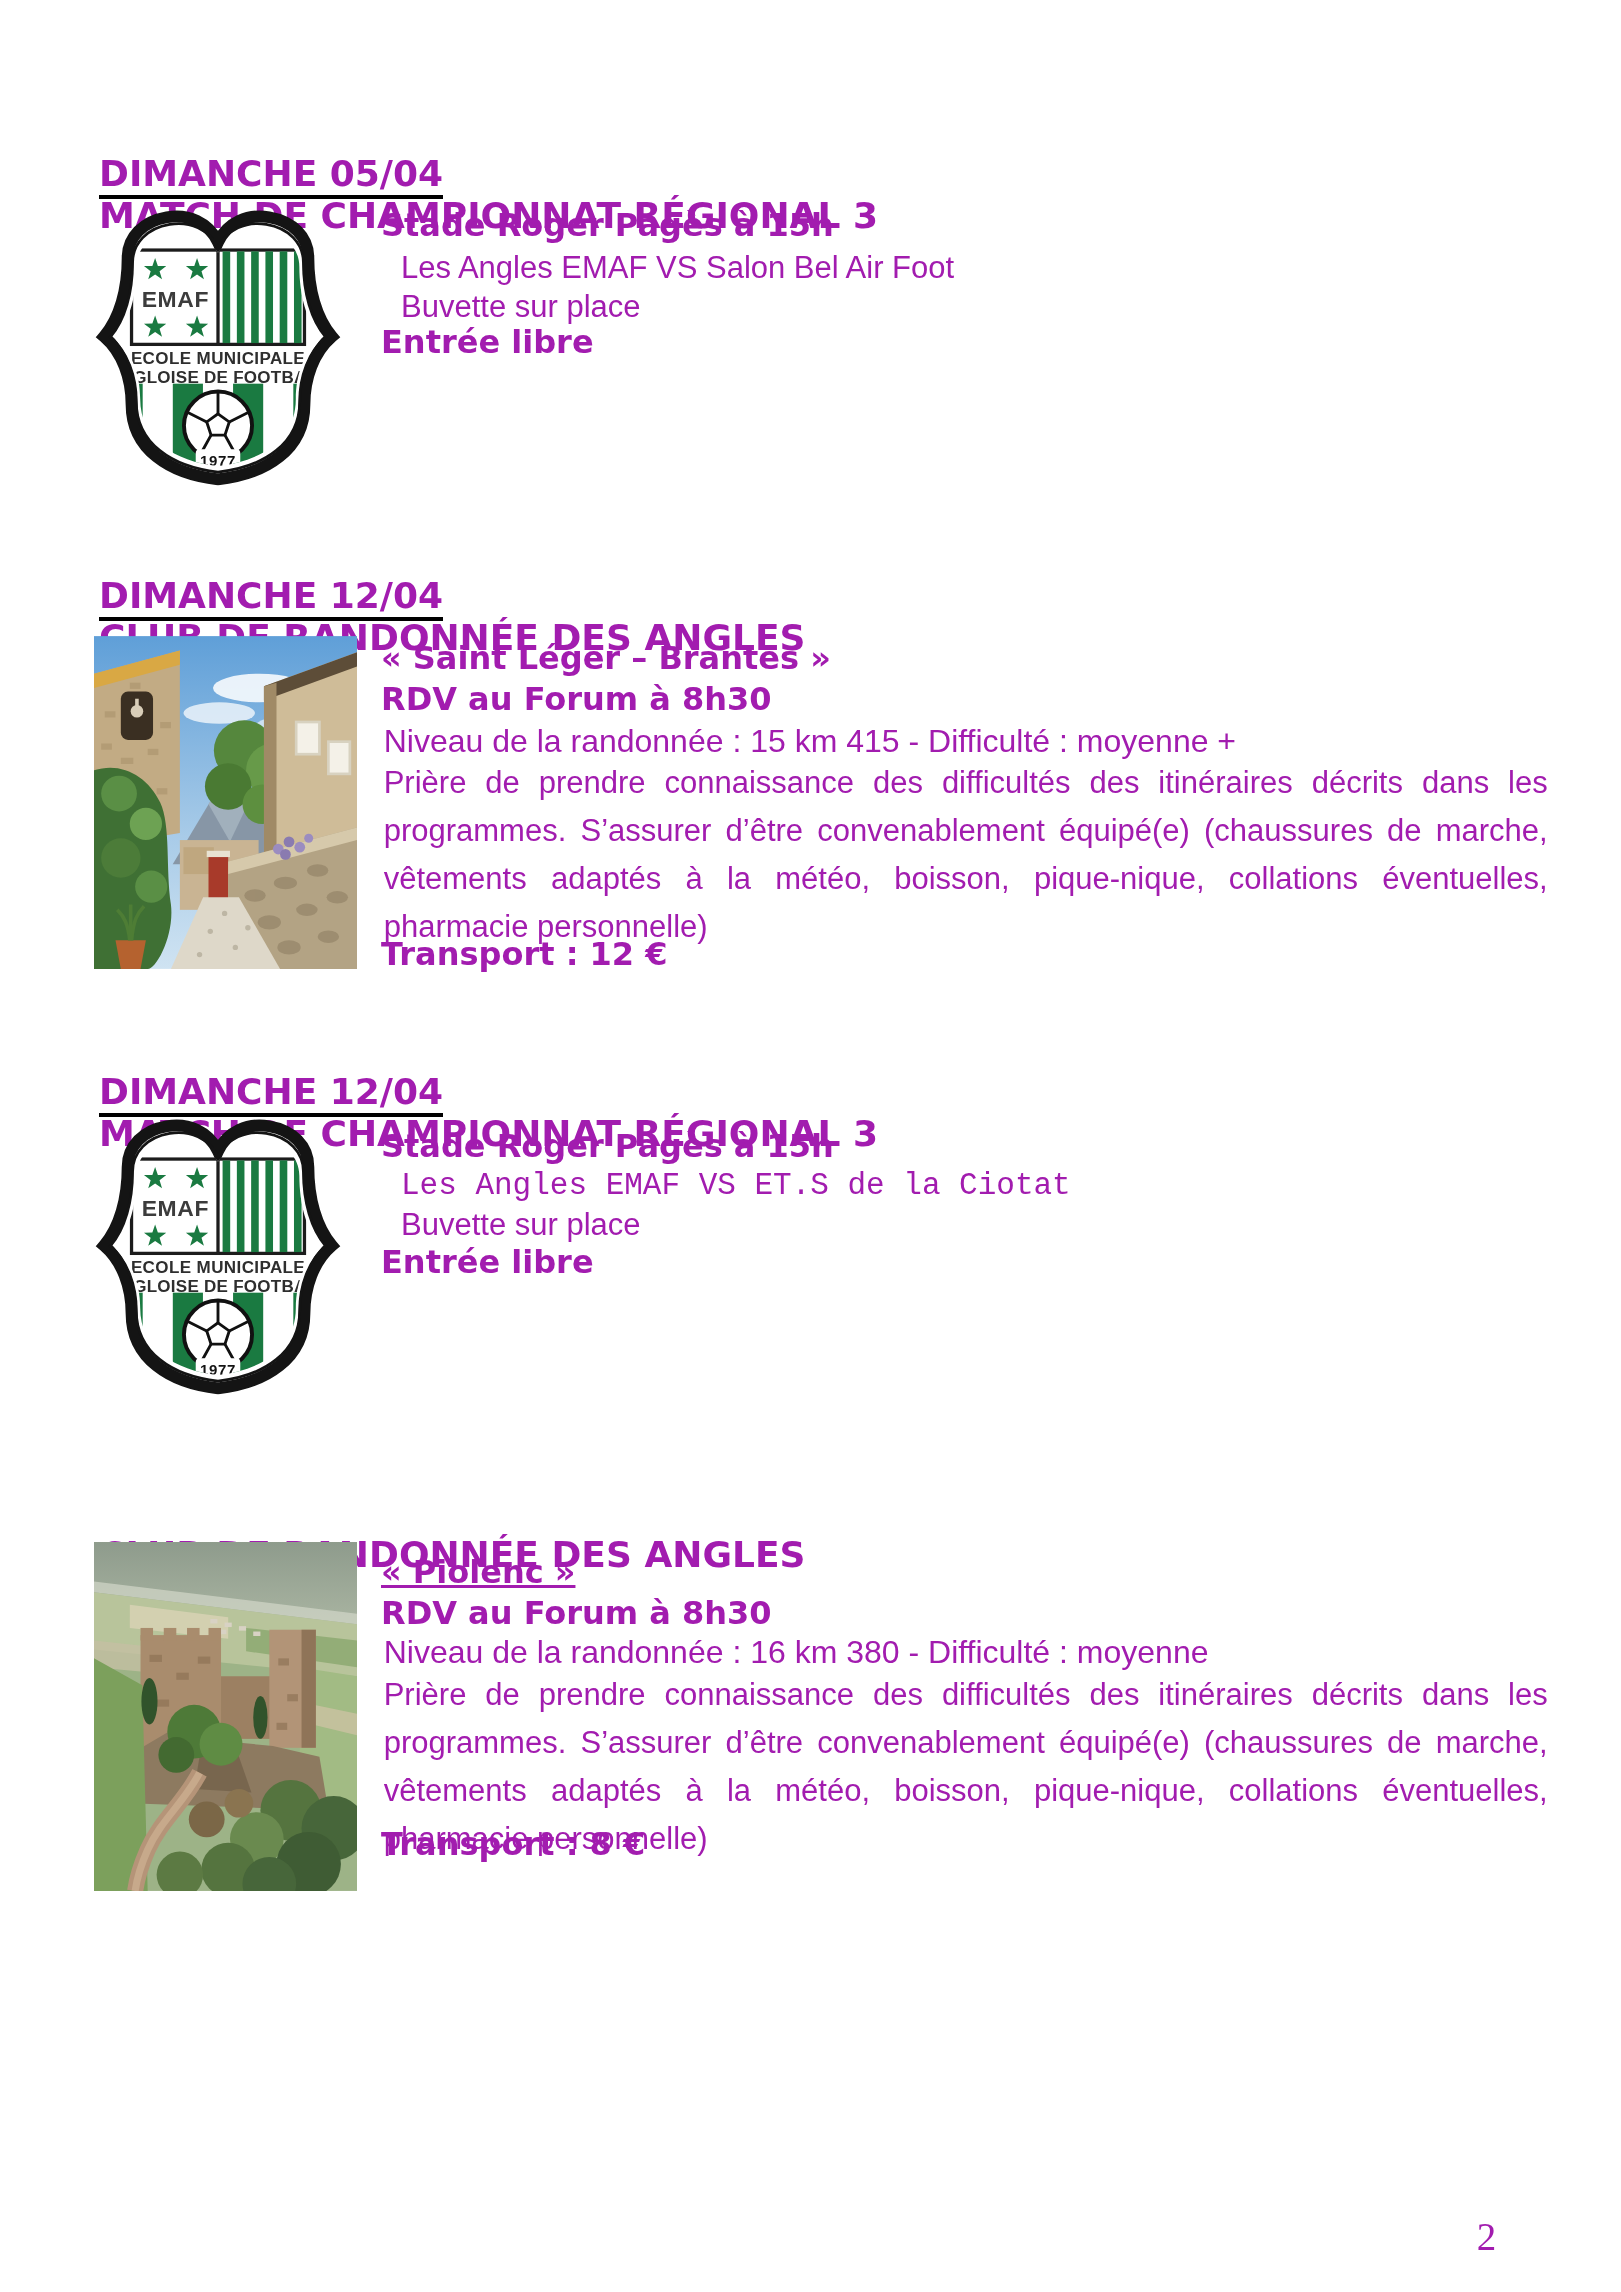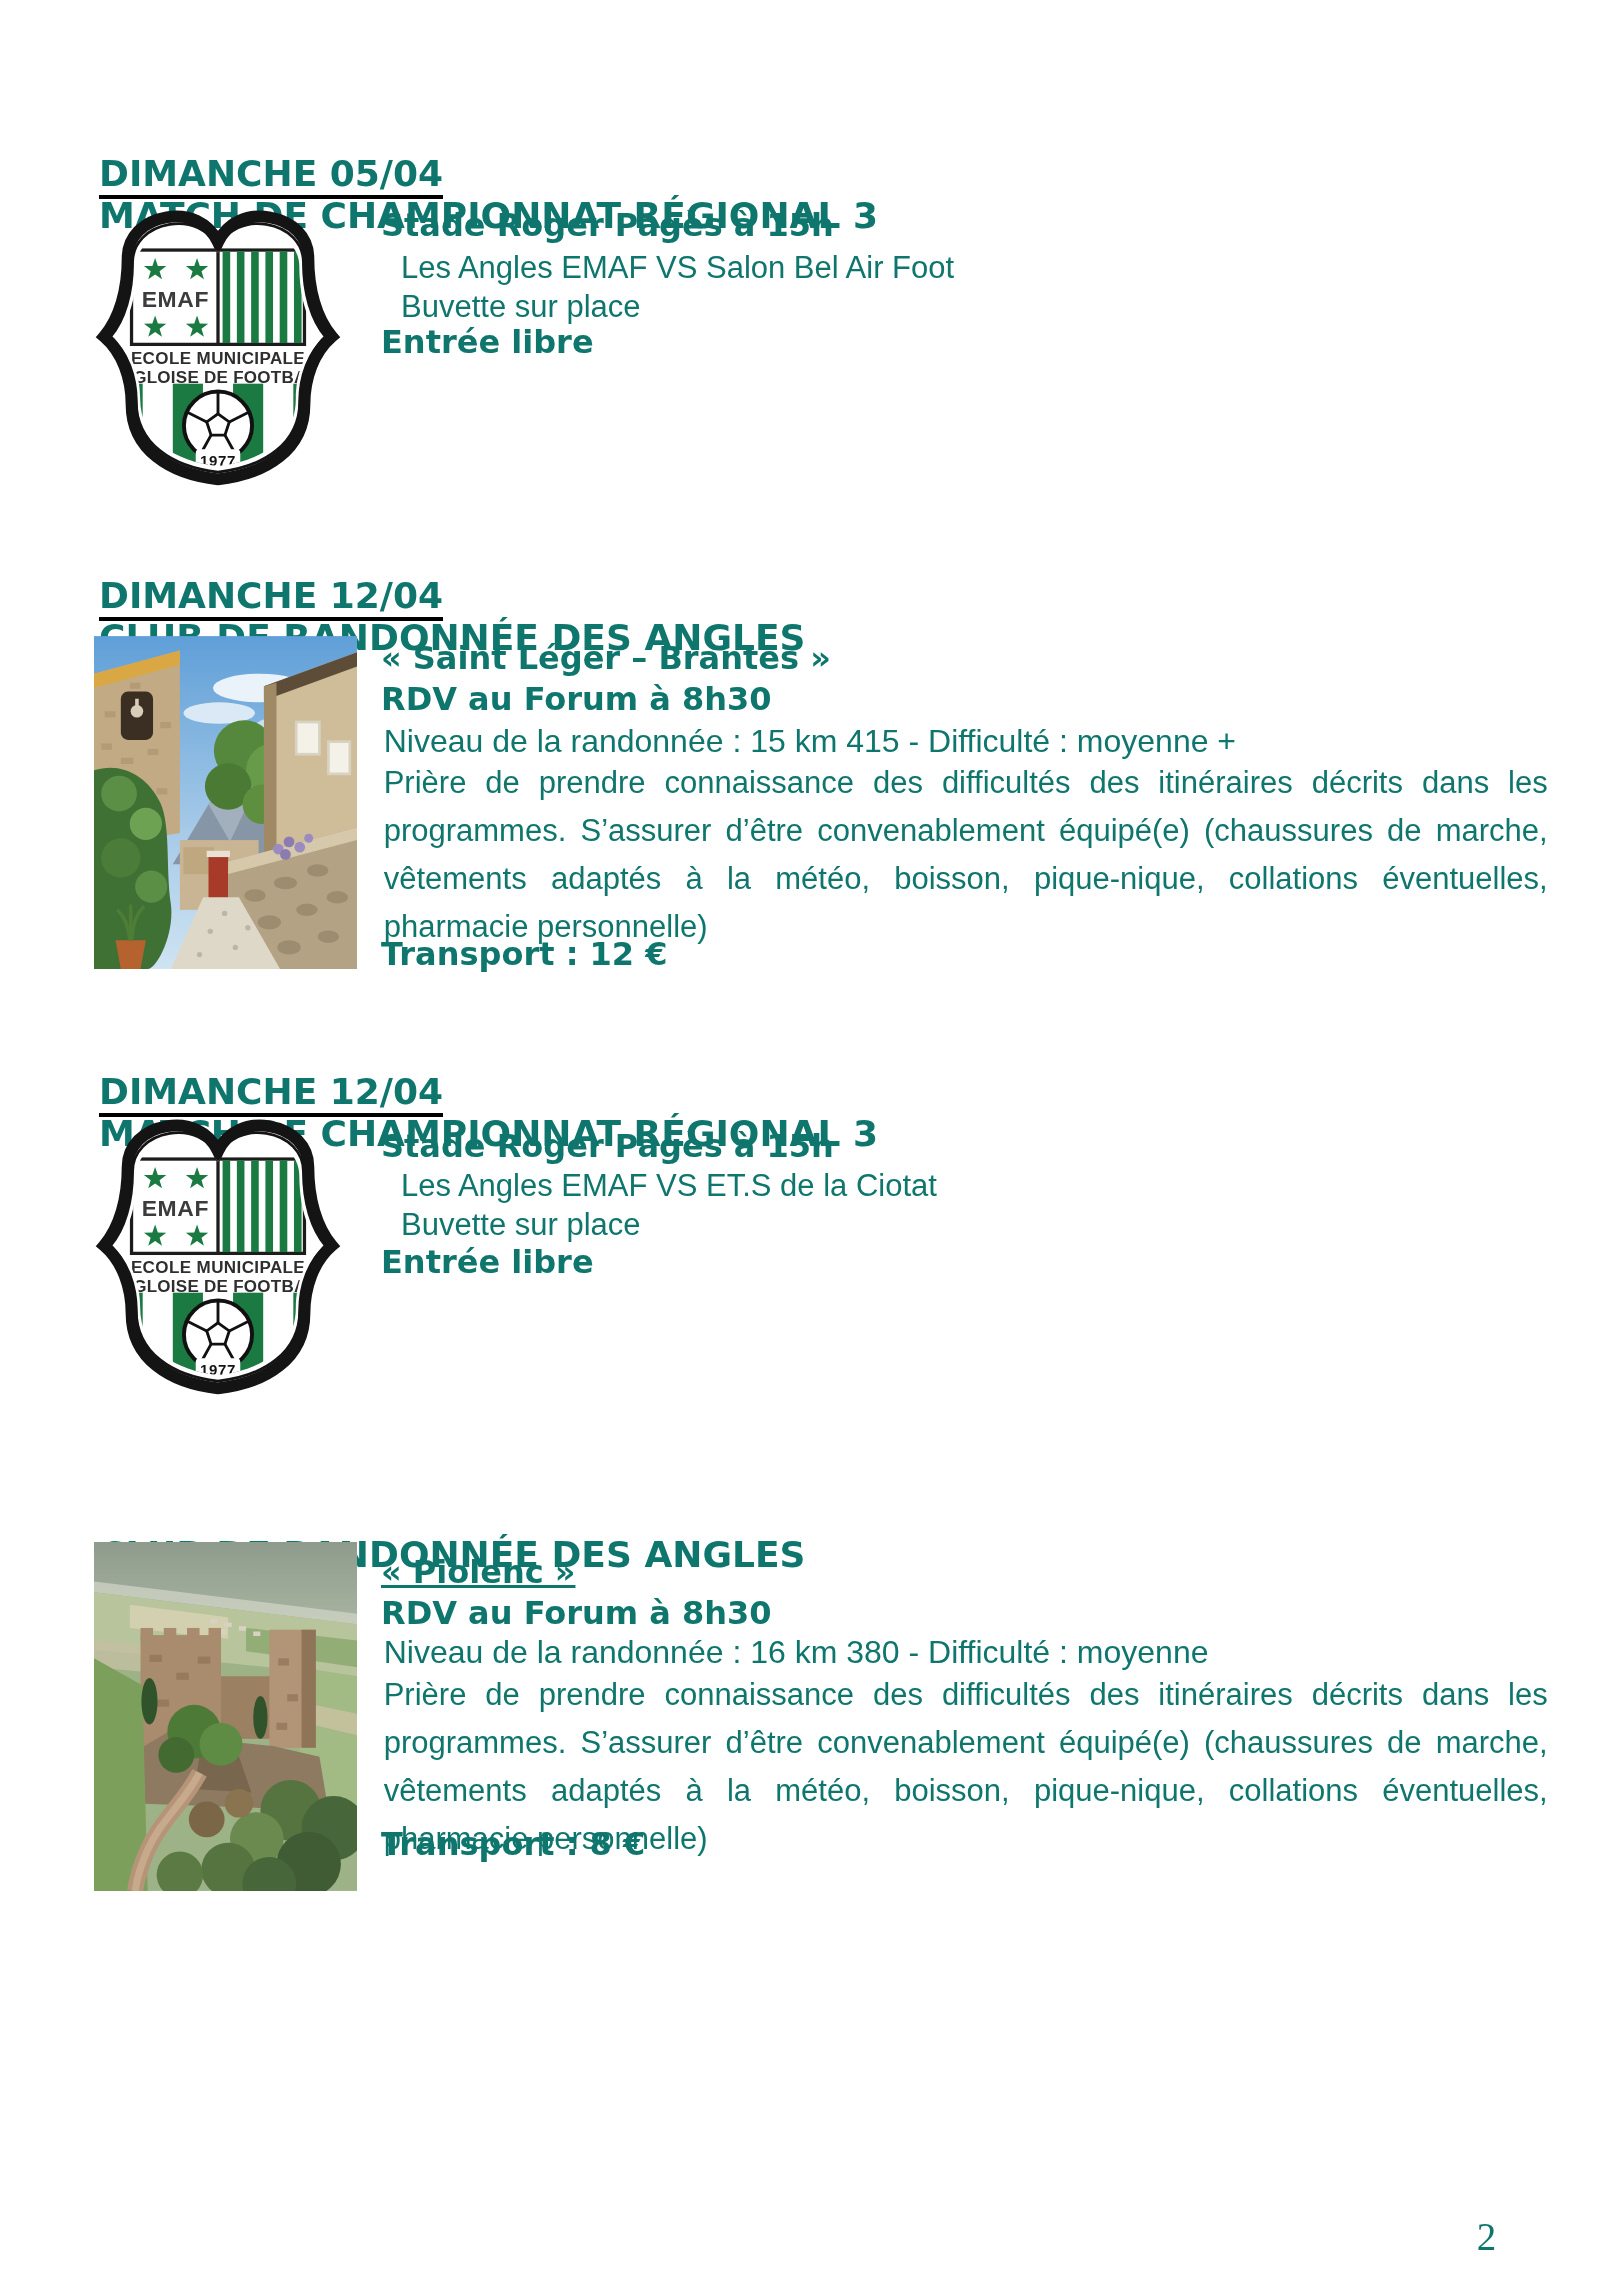--- a/index.html
+++ b/index.html
@@ -3,21 +3,21 @@
 <meta charset="utf-8">
 <title>Bulletin page 2</title>
 <style>
   html,body{margin:0;padding:0;background:#ffffff;}
   #page{
     position:relative;
     width:1621px;height:2293px;
     background:#ffffff;
     overflow:hidden;
     font-family:"Liberation Sans", sans-serif;
-    color:#0f766e;
+    color:#a21caf;
   }
   .event{position:absolute;left:0;width:1621px;}
   .date-head{
     position:absolute;left:99px;top:0;
     font-family:"DejaVu Sans", sans-serif;
     font-weight:bold;font-size:36px;line-height:39px;
     white-space:nowrap;
   }
   .date-head .u{display:inline-block;border-bottom:4.5px solid #000;padding-bottom:1.8px;}
   .cat-head{
@@ -245,21 +245,21 @@
   <section class="event" style="top:1042px;height:421px;">
     <h2 class="date-head"><span class="u">DIMANCHE 12/04</span></h2>
     <h2 class="cat-head">MATCH DE CHAMPIONNAT RÉGIONAL 3</h2>
     <div class="crest-box" style="top:75px;">
       <svg width="262" height="278" viewBox="0 0 200 212">
           <use href="#emaf-crest"></use>
         </svg>
     </div>
     <div class="col" style="top:0;height:296px;">
       <div class="line-bold" style="top:85px;">Stade Roger Pagès à 15h</div>
-      <div class="line-body" style="top:125px;">Les Angles EMAF VS ET.S de la Ciotat</div>
+      <div class="line-body" style="top:125px;font-family:Liberation Mono, monospace;">Les Angles EMAF VS ET.S de la Ciotat</div>
       <div class="line-body" style="top:164px;">Buvette sur place</div>
       <div class="line-bold" style="top:201px;">Entrée libre</div>
     </div>
   </section>
 
   <section class="event" style="top:1463px;height:466px;">
     <h2 class="cat-head">CLUB DE RANDONNÉE DES ANGLES</h2>
 
     <div class="photo-box" style="top:79px;">
       <svg width="263" height="349" viewBox="0 0 294 390">

